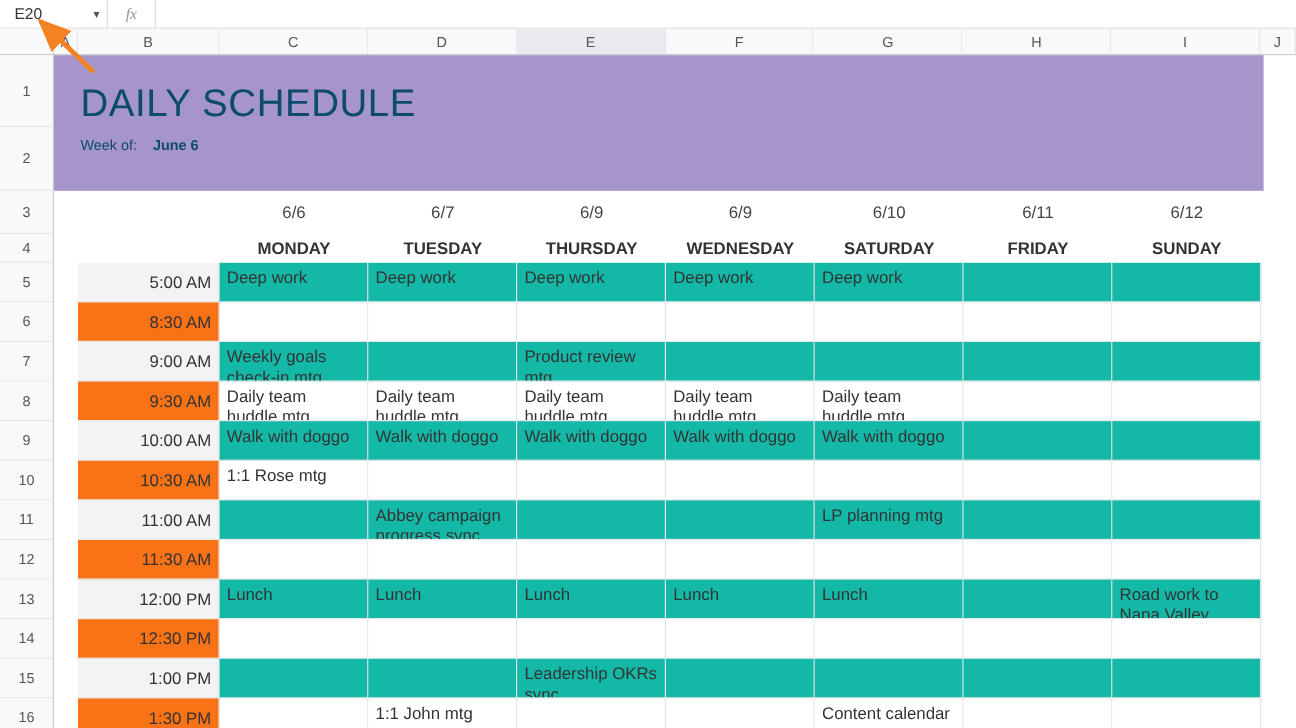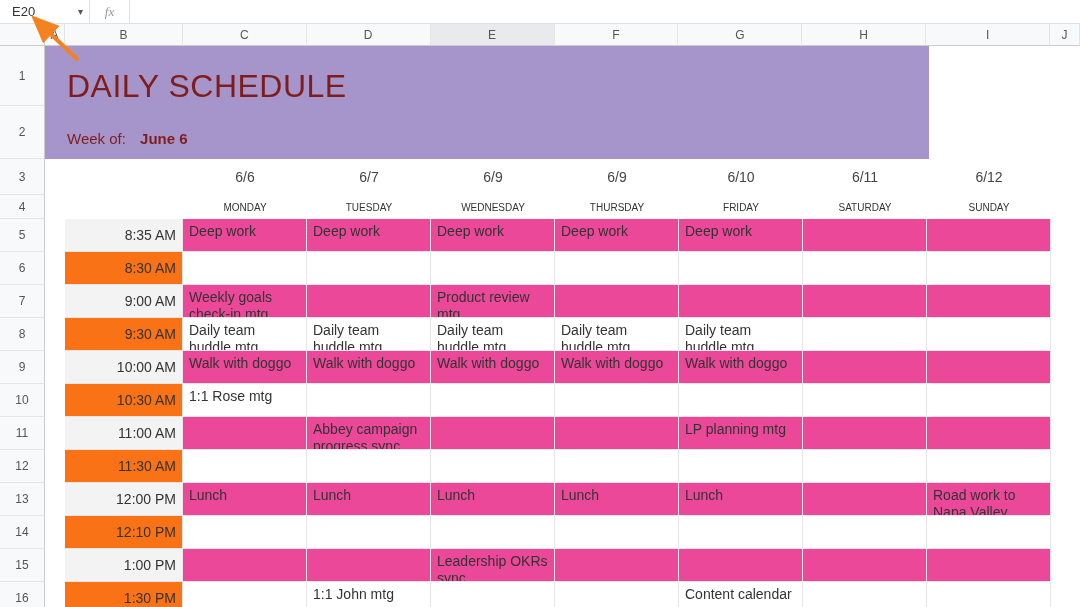--- a/index.html
+++ b/index.html
@@ -113,60 +113,60 @@
     background:#fff;
     overflow:hidden;
     display:flex;
     align-items:center;
   }
 
   
   .band {
     position: relative;
     background: #a695cb;
-    color: #7f1d1d;
+    color: #0c4a6e;
     height: 113px;
     display: flex;
-    width: 884px;
+    width: 1008px;
   }
   .band .title {
     position:absolute;
     left:22px; top:22px;
     font-size: 32px;
     font-weight: 400;
     letter-spacing: 0.5px;
   }
   .band .weekof {
     position:absolute;
-    left:22px; top:84px;
-    font-size: 15px;
+    left:22px; top:68px;
+    font-size: 12px;
   }
   .band .weekof b { font-weight:700; margin-left:10px; }
 
   
   .dayrow { display:flex; }
   .dayrow .cell { border:none; justify-content:center; text-align:center; }
   .dayrow.dates .cell { height:36px; color:#444; font-size:14px; }
-  .dayrow.days .cell { height:24px; font-weight:400; font-size:10px; border-bottom: none; text-align: right; }
+  .dayrow.days .cell { height:24px; font-weight:700; font-size:14px; border-bottom: none; text-align: right; }
 
   
   .sched { }
   .sched .row .cell {
     border-right: 1px solid #e6e6e6;
     border-bottom: 1px solid #e6e6e6;
     font-size: 14px;
   }
   .sched .row .cell.c-A { border:none; background:#fff; }
   .sched .row .timecell {
     justify-content:flex-end;
     background:#f97316;
     color:#333;
     font-size:14px;
   }
-  .sched .row.alt .datacell { background:#ec4899; }
+  .sched .row.alt .datacell { background:#14b8a6; }
   .sched .row.alt .timecell { background:#f3f3f4; }
   .sched .row .datacell { background:#fff; align-items:flex-start; line-height:1.2; }
   .rh-1 .cell { height:33px; }
 
   
   .arrow {
     position: absolute;
     left: 14px; top: 10px;
     pointer-events:none;
     z-index: 50;
@@ -250,31 +250,31 @@
       <div class="cell c-G">6/10</div>
       <div class="cell c-H">6/11</div>
       <div class="cell c-I">6/12</div>
     </div>
 
     <div class="dayrow days">
       <div class="cell c-A"></div>
       <div class="cell c-B"></div>
       <div class="cell c-C">MONDAY</div>
       <div class="cell c-D">TUESDAY</div>
+      <div class="cell c-F">THURSDAY</div>
       <div class="cell c-E">WEDNESDAY</div>
-      <div class="cell c-F">THURSDAY</div>
+      <div class="cell c-H">SATURDAY</div>
       <div class="cell c-G">FRIDAY</div>
-      <div class="cell c-H">SATURDAY</div>
       <div class="cell c-I">SUNDAY</div>
     </div>
 
     <div class="sched" id="sched">
         <div class="row rh-1 alt">
           <div class="cell c-A"></div>
-          <div class="cell c-B timecell">8:35 AM</div>
+          <div class="cell c-B timecell">5:00 AM</div>
           <div class="cell c-C datacell">Deep work</div>
           <div class="cell c-D datacell">Deep work</div>
           <div class="cell c-E datacell">Deep work</div>
           <div class="cell c-F datacell">Deep work</div>
           <div class="cell c-G datacell">Deep work</div>
           <div class="cell c-H datacell"></div>
           <div class="cell c-I datacell"></div>
         </div>
         <div class="row rh-1">
           <div class="cell c-A"></div>
@@ -359,21 +359,21 @@
           <div class="cell c-C datacell">Lunch</div>
           <div class="cell c-D datacell">Lunch</div>
           <div class="cell c-E datacell">Lunch</div>
           <div class="cell c-F datacell">Lunch</div>
           <div class="cell c-G datacell">Lunch</div>
           <div class="cell c-H datacell"></div>
           <div class="cell c-I datacell">Road work to Napa Valley</div>
         </div>
         <div class="row rh-1">
           <div class="cell c-A"></div>
-          <div class="cell c-B timecell">12:10 PM</div>
+          <div class="cell c-B timecell">12:30 PM</div>
           <div class="cell c-C datacell"></div>
           <div class="cell c-D datacell"></div>
           <div class="cell c-E datacell"></div>
           <div class="cell c-F datacell"></div>
           <div class="cell c-G datacell"></div>
           <div class="cell c-H datacell"></div>
           <div class="cell c-I datacell"></div>
         </div>
         <div class="row rh-1 alt">
           <div class="cell c-A"></div>

